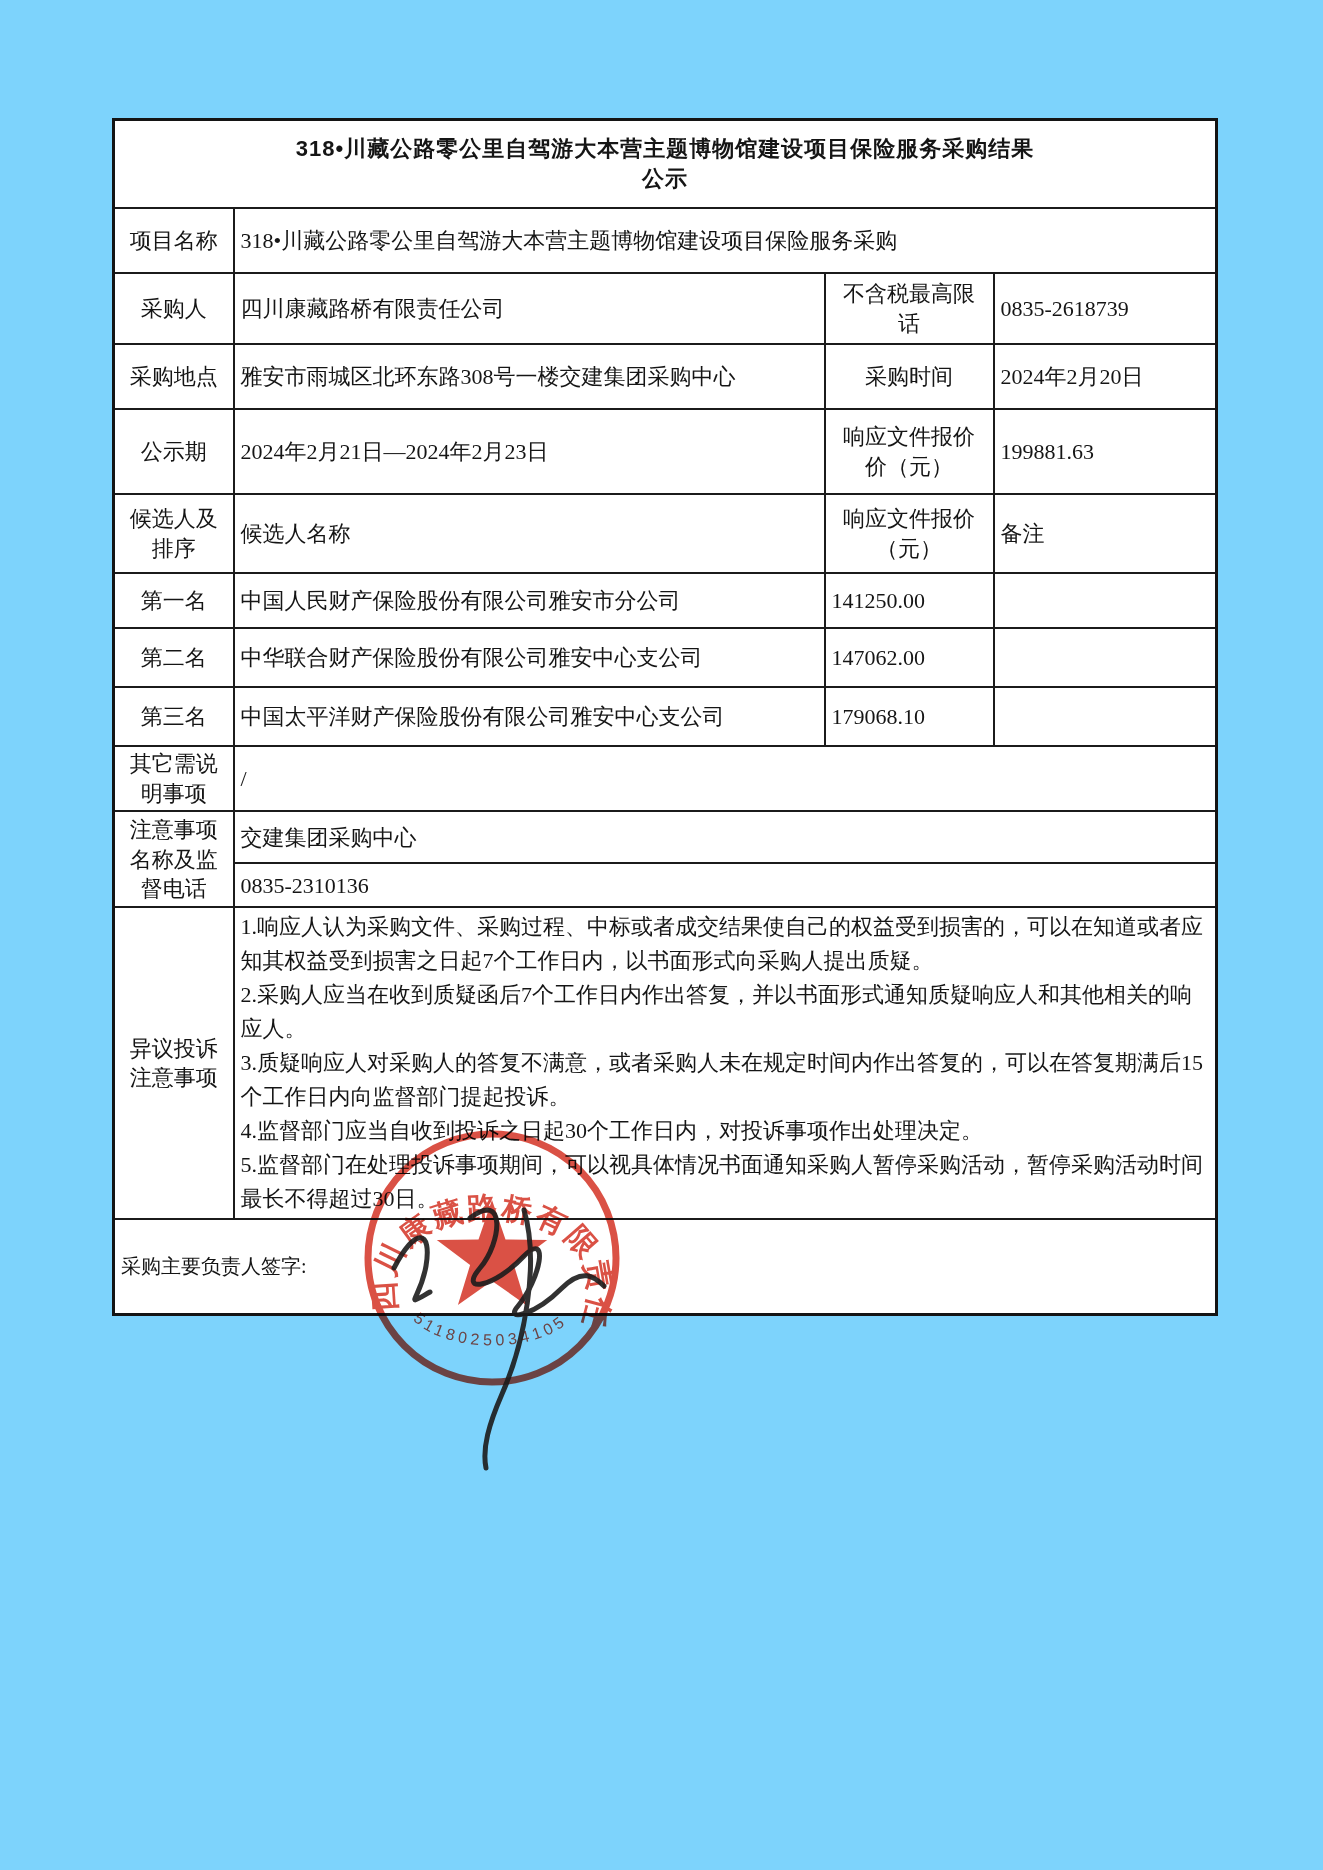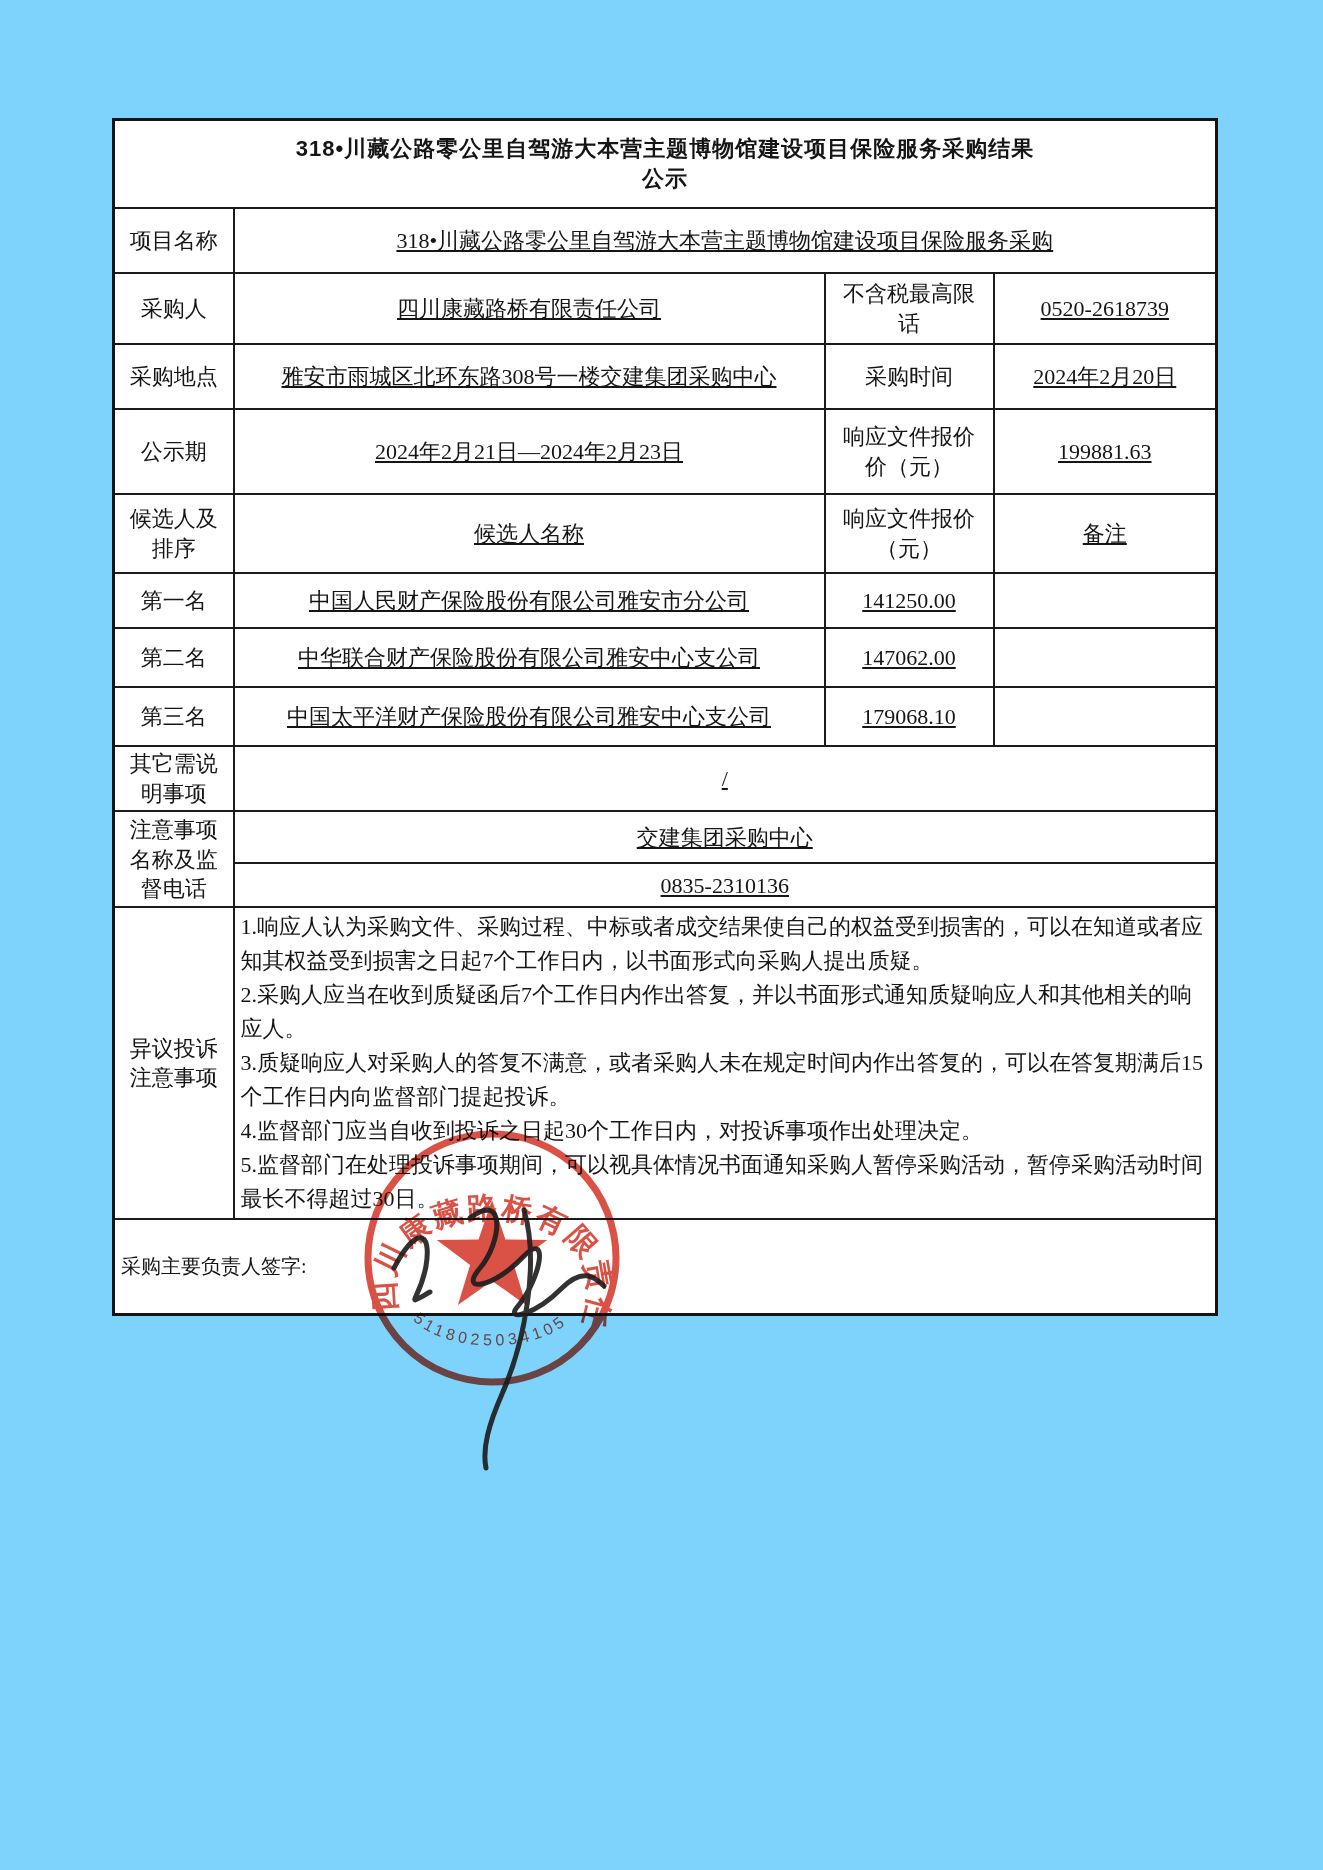--- a/index.html
+++ b/index.html
@@ -8,21 +8,21 @@
   table.doc{position:absolute;left:112px;top:118px;width:1103px;border-collapse:collapse;table-layout:fixed;
             background:#fff;}
   table.doc td{border:2px solid #1b1b1b;padding:2px 6px;vertical-align:middle;font-size:22px;line-height:1.35;
                overflow:hidden;}
   table.doc{border:3px solid #141414;}
   col.c1{width:120px;} col.c2{width:591px;} col.c3{width:169px;} col.c4{width:223px;}
 
   td.title{height:82px;text-align:center;font-family:"Liberation Sans", sans-serif;font-weight:bold;
            font-size:31px;line-height:40px;white-space:pre-line;letter-spacing:1px;}
   td.lbl{text-align:center;white-space:pre-line;}
-  td.center{text-align:center;text-decoration:underline;}
+  td.center{text-align:left;}
   tr.r-project td{height:59px;}
   tr.r-purchaser td{height:65px;}
   tr.r-location td{height:59px;}
   tr.r-publicity td{height:79px;}
   tr.r-candhead td{height:73px;}
   tr.r-cand1 td{height:49px;}
   tr.r-cand2 td{height:53px;}
   tr.r-cand3 td{height:53px;}
   tr.r-other td{height:56px;}
   tr.r-supa td{height:46px;}
@@ -57,21 +57,21 @@
     <tr class="r-project">
       <td class="lbl">项目名称</td>
       <td colspan="3" class="center">318•川藏公路零公里自驾游大本营主题博物馆建设项目保险服务采购</td>
     </tr>
 
     <tr class="r-purchaser">
       <td class="lbl">采购人</td>
       <td class="center">四川康藏路桥有限责任公司</td>
       <td class="lbl">不含税最高限
 话</td>
-      <td class="center">0520-2618739</td>
+      <td class="center">0835-2618739</td>
     </tr>
 
     <tr class="r-location">
       <td class="lbl">采购地点</td>
       <td class="center">雅安市雨城区北环东路308号一楼交建集团采购中心</td>
       <td class="lbl">采购时间</td>
       <td class="center">2024年2月20日</td>
     </tr>
 
     <tr class="r-publicity">

